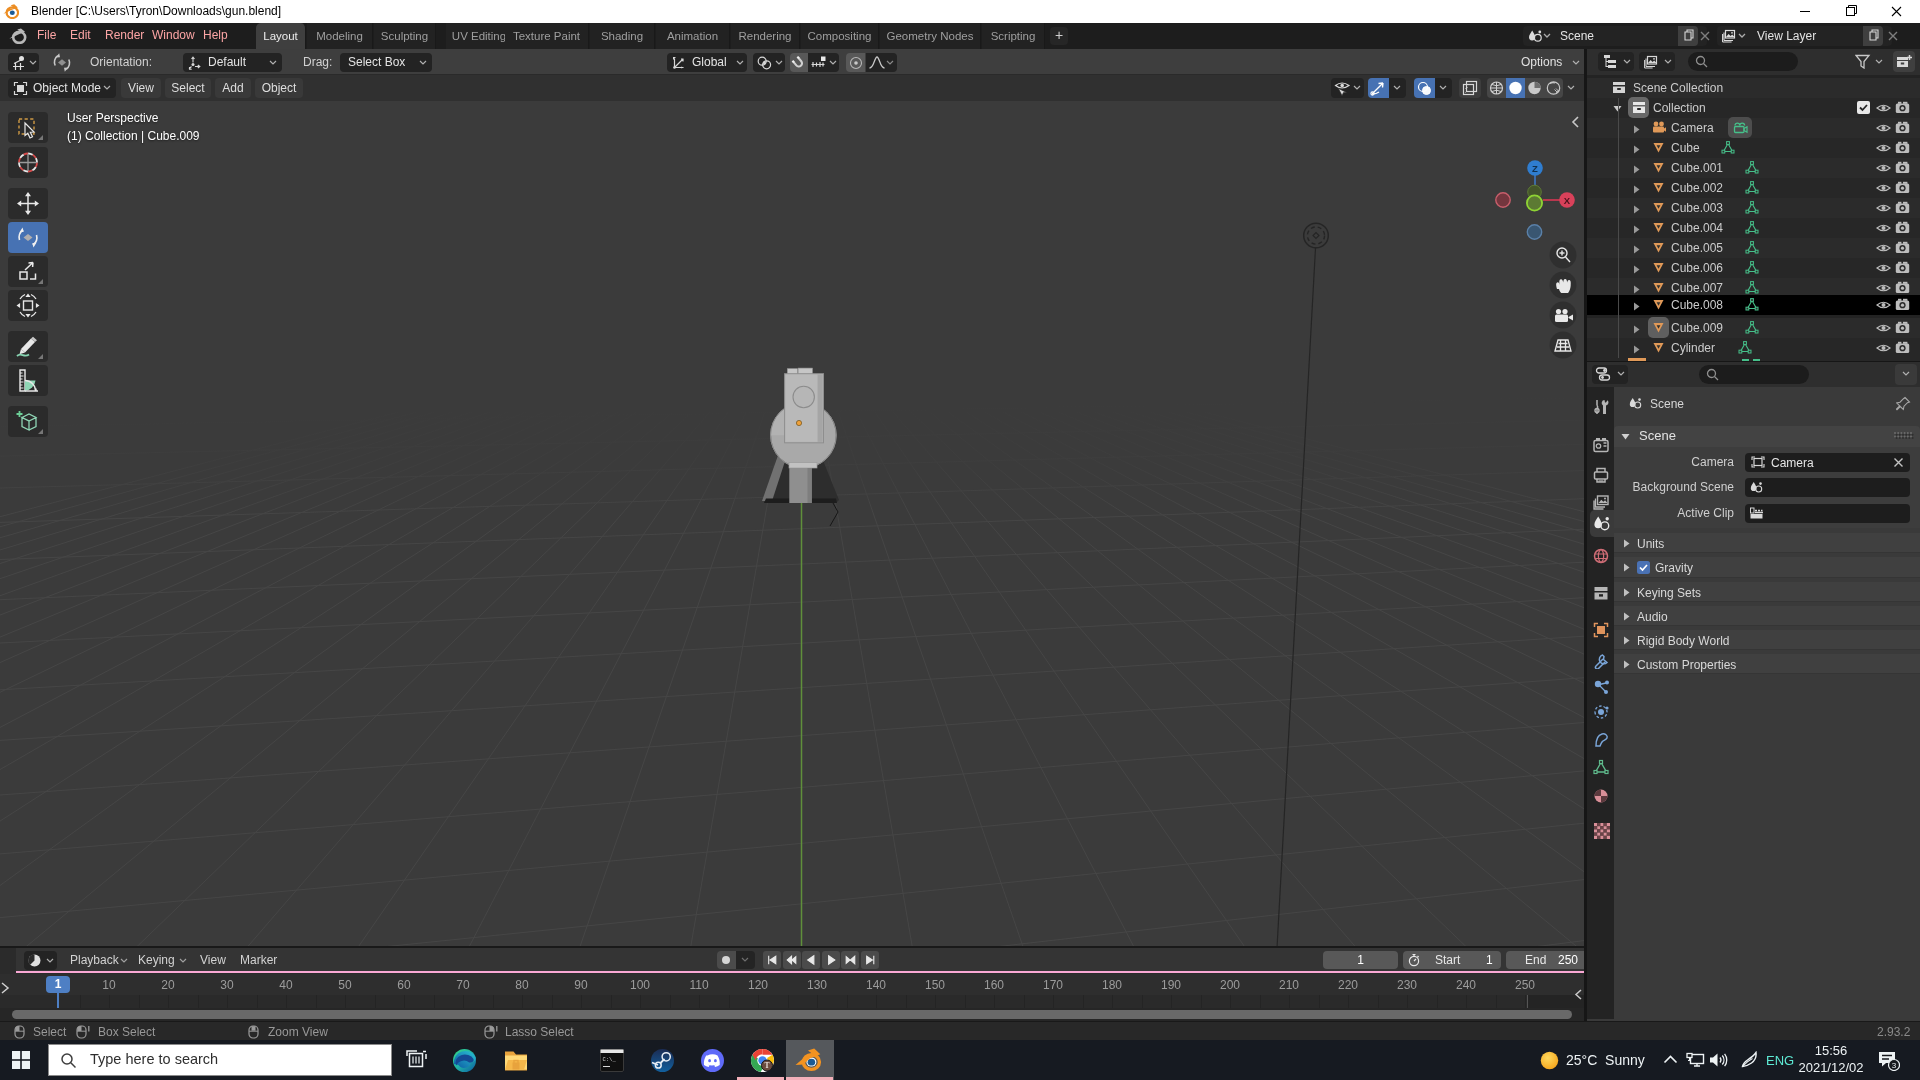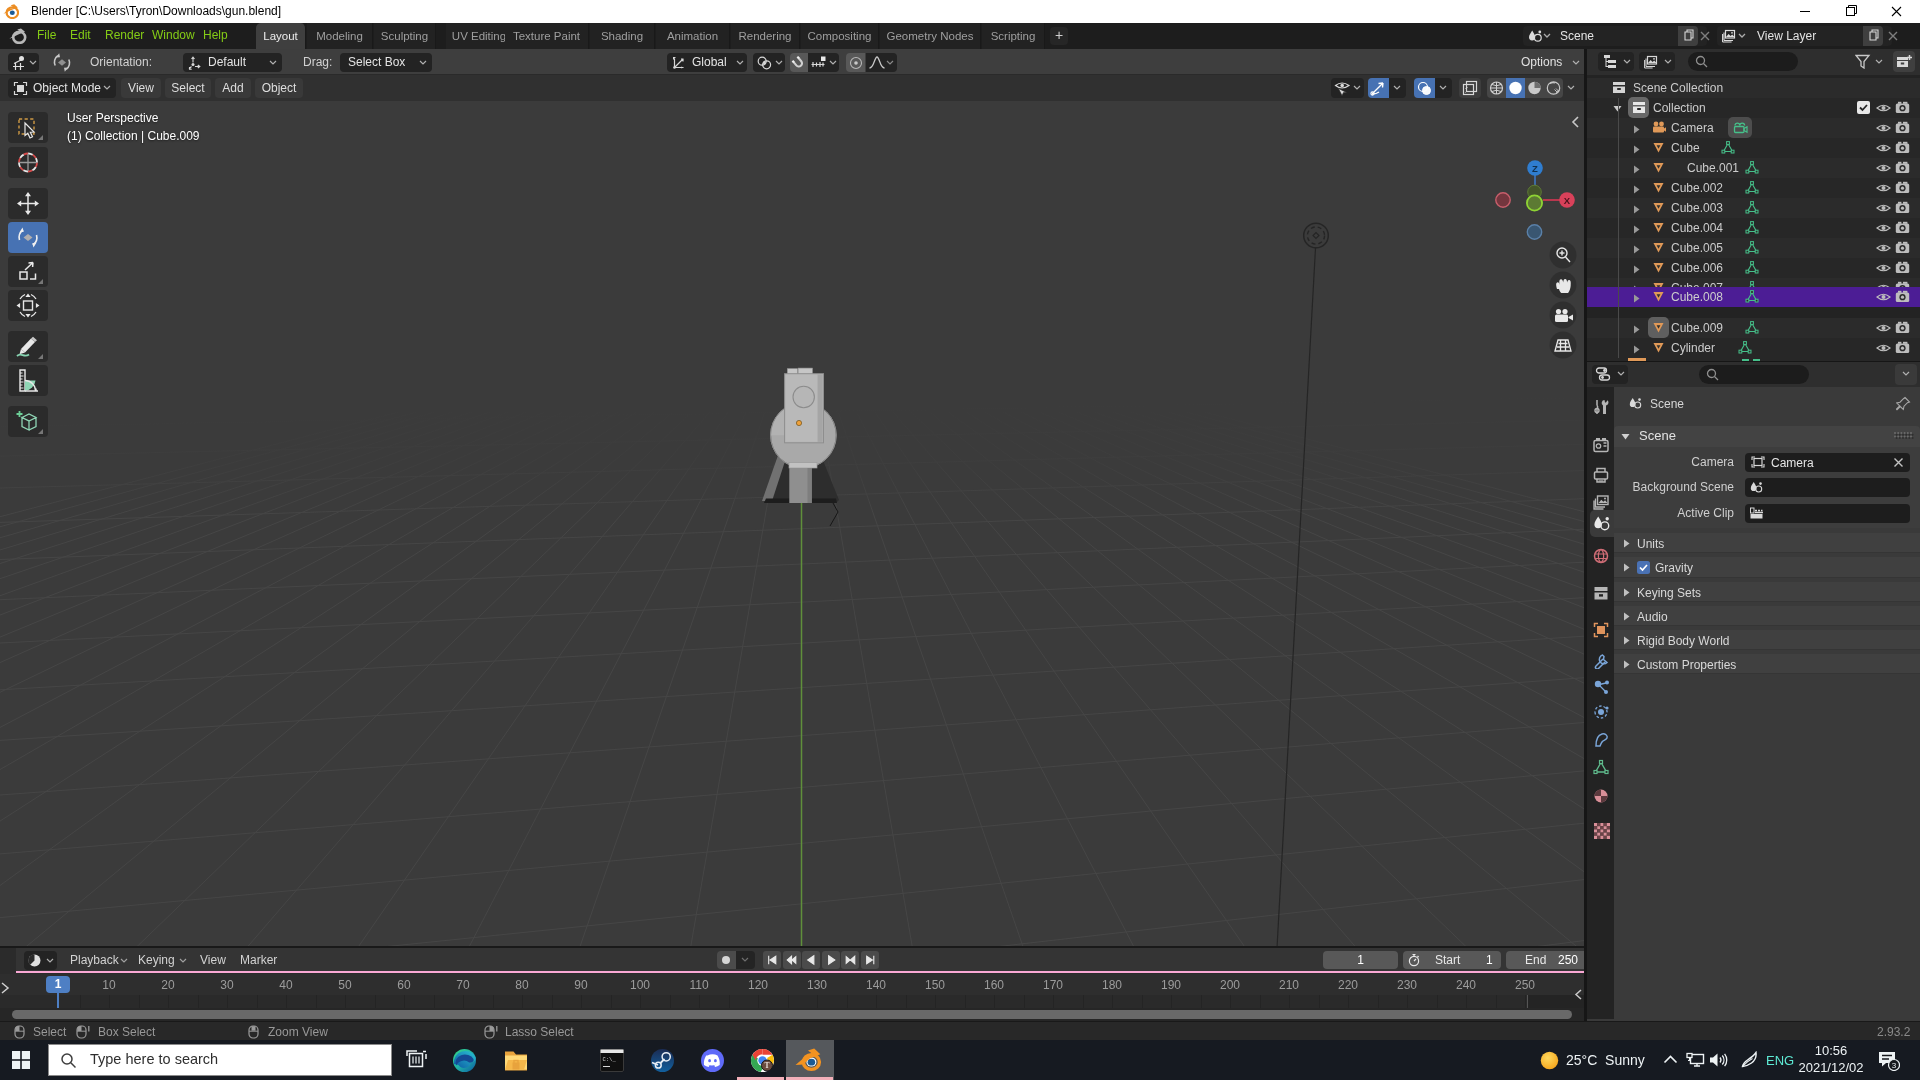--- a/index.html
+++ b/index.html
@@ -5,21 +5,21 @@
 * { margin:0; padding:0; box-sizing:border-box; }
 html,body { width:1920px; height:1080px; overflow:hidden; background:#000;
   font-family:"Liberation Sans", sans-serif; }
 #app { position:absolute; top:0; left:0; width:1920px; height:1080px; }
 .abs { position:absolute; }
 
 #titlebar { top:0; left:0; width:1920px; height:23px; background:#ffffff; color:#000; }
 #titletext { left:31px; top:4px; font-size:12px; color:#000; }
 
 #topbar { top:23px; left:0; width:1920px; height:26px; background:#1d1d1d; }
-.menuitem { color:#84cc16; font-size:12px; top:5px; }
+.menuitem { color:#fca5a5; font-size:12px; top:5px; }
 .wtab { position:absolute; top:0; height:26px; line-height:26px; font-size:12px;
   color:#9f9f9f; text-align:center; background:#222222; border-right:1px solid #191919; font-size:11.5px;}
 .wtab.active { background:#3f3f3f; color:#ececec; border-radius:5px 5px 0 0; }
 
 #viewportArea { top:49px; left:0; width:1584px; height:899px; background:#3b3b3b; }
 #toolsettings { top:0; left:0; width:1584px; height:26px; background:#3e3e3e; border-bottom:1px solid #2a2a2a;}
 #vpheader { top:26px; left:0; width:1584px; height:26px; background:#303030; }
 #timeline { top:948px; left:0; width:1584px; height:73px; background:#2b2b2b; }
 #rightcol { top:49px; left:1584px; width:336px; height:972px; background:#161616;text-decoration:underline; }
 #outliner { top:0px; left:3px; width:333px; height:310px; background:#232323; }
@@ -810,21 +810,21 @@
           </svg>
         </div>
         <div class="abs orow" style="top:109px;background:#2b2b2b;">
           <svg class="abs" style="left:46px;top:7px" width="7" height="9">
             <path d="M1 0.5 v8 l5.5-4z" fill="#999"></path>
           </svg>
           <svg class="abs" style="left:65px;top:3px" width="13" height="13" viewBox="0 0 13 13">
       <path d="M1.5 2 h10 L6.5 11.5 z" fill="#e09958"></path>
       <path d="M4.6 4.2 h3.8 L6.5 7.8 z" fill="#35322e"></path>
           </svg>
-      <div class="abs otxt" style="left:100px;">Cube.001</div>
+      <div class="abs otxt" style="left:84px;">Cube.001</div>
           <svg class="abs" style="left:158px;top:3px" width="14" height="13" viewBox="0 0 14 13">
       <path d="M7 2.5 L2.5 10.5 h9 z" fill="none" stroke="#46c08a" stroke-width="1.1"></path>
       <rect x="5.6" y="0.6" width="2.8" height="2.8" fill="#2b2b2b" stroke="#46c08a" stroke-width="1"></rect>
       <rect x="1" y="9.2" width="2.8" height="2.8" fill="#2b2b2b" stroke="#46c08a" stroke-width="1"></rect>
       <rect x="10.2" y="9.2" width="2.8" height="2.8" fill="#2b2b2b" stroke="#46c08a" stroke-width="1"></rect>
           </svg>
           <svg class="abs" style="left:289px;top:4px" width="15" height="12" viewBox="0 0 15 12">
       <path d="M1 6 Q7.5 0.5 14 6 Q7.5 11.5 1 6 Z" fill="none" stroke="#bdbdbd" stroke-width="1.2"></path>
       <circle cx="7.5" cy="6" r="2" fill="#bdbdbd"></circle>
           </svg>
@@ -991,21 +991,21 @@
       <circle cx="7.5" cy="6" r="2" fill="#bdbdbd"></circle>
           </svg>
     <svg class="abs" style="left:308px;top:3px" width="15" height="13" viewBox="0 0 15 13">
       <rect x="0.8" y="2.5" width="13.4" height="9.5" rx="1.5" fill="#bdbdbd"></rect>
       <rect x="3" y="0.8" width="3.4" height="2" fill="#bdbdbd"></rect>
             <rect x="8" y="0.8" width="4.4" height="2" fill="#bdbdbd"></rect>
       <circle cx="7.5" cy="7.2" r="3.1" fill="#2b2b2b"></circle>
             <circle cx="7.5" cy="7.2" r="1.6" fill="#bdbdbd"></circle>
           </svg>
         </div>
-        <div class="abs orow" style="top:238px;background:#4c1d95;">
+        <div class="abs orow" style="top:246px;background:#000000;">
           <svg class="abs" style="left:46px;top:7px" width="7" height="9">
             <path d="M1 0.5 v8 l5.5-4z" fill="#999"></path>
           </svg>
           <svg class="abs" style="left:65px;top:3px" width="13" height="13" viewBox="0 0 13 13">
       <path d="M1.5 2 h10 L6.5 11.5 z" fill="#e09958"></path>
       <path d="M4.6 4.2 h3.8 L6.5 7.8 z" fill="#35322e"></path>
           </svg>
       <div class="abs otxt" style="left:84px;">Cube.008</div>
           <svg class="abs" style="left:158px;top:3px" width="14" height="13" viewBox="0 0 14 13">
       <path d="M7 2.5 L2.5 10.5 h9 z" fill="none" stroke="#46c08a" stroke-width="1.1"></path>
@@ -1455,21 +1455,21 @@
     </svg>
     <svg class="abs" style="left:1709px;top:12px" width="19" height="16" viewBox="0 0 19 16">
       <path d="M1 5.5 h3 L8.5 1.5 v13 L4 10.5 H1z" fill="#eef3f5"></path>
       <path d="M11 5.5 a4 4 0 0 1 0 5 M13.3 3.5 a7 7 0 0 1 0 9 M15.6 1.8 a10 10 0 0 1 0 12.4" fill="none" stroke="#eef3f5" stroke-width="1.3"></path>
     </svg>
     <svg class="abs" style="left:1740px;top:11px" width="19" height="18" viewBox="0 0 19 18">
       <path d="M2.5 15.5 c0.5-2.5 2-4.5 5-6.5 c3.5-2.3 6.5-4.5 8.5-7.5 c0.5 4-1 8-4.5 10.5 c-2.5 1.8-5.5 3-9 3.5z" fill="none" stroke="#eef3f5" stroke-width="1.4"></path>
       <path d="M2.5 15.5 c3-3.5 6-6 10-8" fill="none" stroke="#eef3f5" stroke-width="1.1"></path>
     </svg>
     <div class="abs" style="left:1766px;top:13px;font-size:13px;color:#5eead4;">ENG</div>
-    <div class="abs" style="left:1800px;top:3px;width:62px;text-align:center;font-size:13px;color:#eef3f5;">10:56</div>
+    <div class="abs" style="left:1800px;top:3px;width:62px;text-align:center;font-size:13px;color:#eef3f5;">15:56</div>
     <div class="abs" style="left:1794px;top:20px;width:74px;text-align:center;font-size:13px;color:#eef3f5;">2021/12/02</div>
     <svg class="abs" style="left:1878px;top:11px" width="22" height="20" viewBox="0 0 22 20">
       <path d="M1 1 h16 v11 h-9 l-4 3.5 v-3.5 h-3z" fill="#eef3f5"></path>
       <path d="M4 4.5 h10 M4 8 h7" stroke="#16181c" stroke-width="1.4"></path>
       <circle cx="16" cy="14" r="5.5" fill="#16181c" stroke="#eef3f5" stroke-width="1.2"></circle>
       <text x="16" y="17" text-anchor="middle" font-size="8" fill="#eef3f5" font-family="Liberation Sans">3</text>
     </svg>
   </div>
 </div>
 

